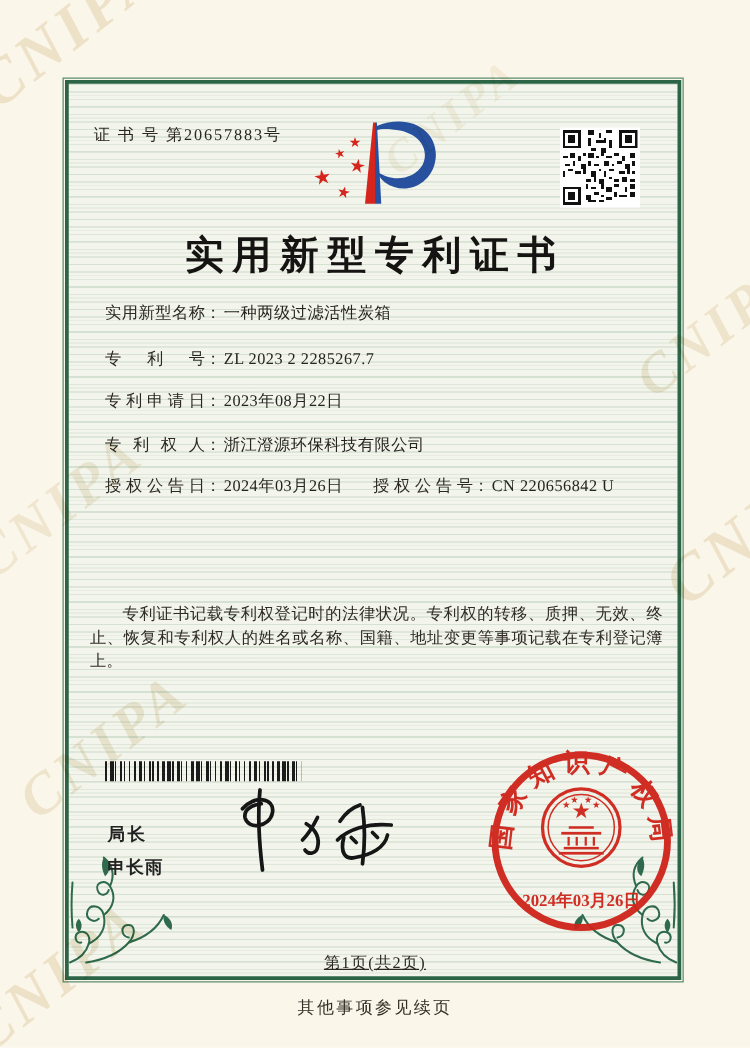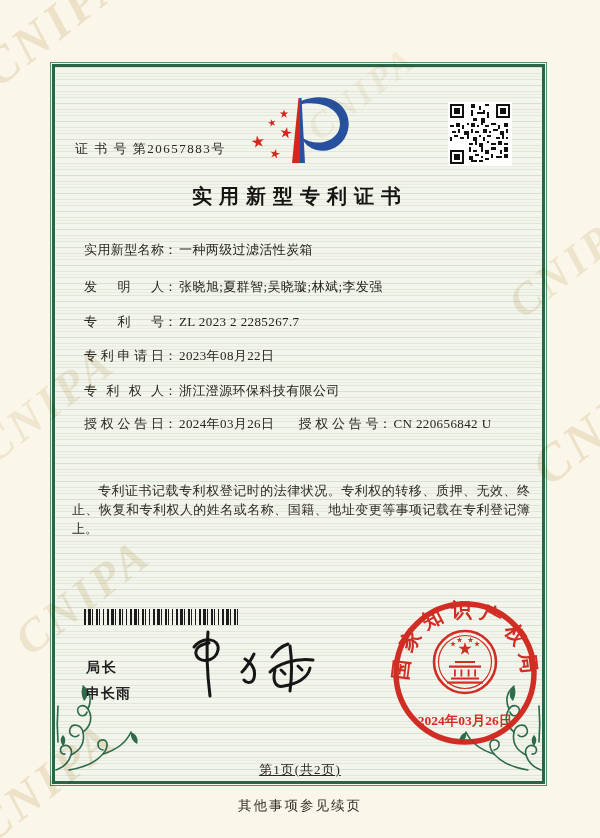--- a/index.html
+++ b/index.html
@@ -36,30 +36,30 @@
     background-image:
       repeating-linear-gradient(180deg, rgba(120,165,130,.17) 0 1px, transparent 1px 6px),
       repeating-linear-gradient(180deg, rgba(120,165,130,.09) 0 1px, transparent 1px 9px);
   }
   .corner-orn{position:absolute;z-index:2;width:92px;height:92px;bottom:64px;}
   .corner-orn.bl{left:52px;}
   .corner-orn.br{right:55px;transform:scaleX(-1);}
   
   .cert-number{
     position:absolute;left:75px;top:99px;z-index:4;
-    font-size:13px;letter-spacing:1.5px;color:#2a2722;margin-top:41px;
+    font-size:13px;letter-spacing:1.5px;color:#2a2722;
   }
   .logo{position:absolute;left:245px;top:92px;z-index:4;}
   .qr{
     position:absolute;left:448px;top:102px;width:64px;height:64px;z-index:4;
     background:#fff;padding:2px;box-sizing:border-box;
   }
   .title{
     position:absolute;left:0;top:183px;width:100%;z-index:4;
-    text-align:center;font-size:20px;font-weight:bold;
+    text-align:center;font-size:31px;font-weight:bold;
     letter-spacing:7px;color:#161412;
   }
   
   .fields{position:absolute;left:84px;top:240px;width:450px;z-index:4;font-size:13px;}
   .frow{line-height:19px;white-space:nowrap;}
   .mb1{margin-bottom:18px}.mb2{margin-bottom:16px}.mb3{margin-bottom:15px}
   .mb4{margin-bottom:16px}.mb5{margin-bottom:14px}.mb6{margin-bottom:0px}
   .flabel{
     display:inline-block;width:80px;vertical-align:top;
     text-align:justify;text-align-last:justify;text-justify:inter-character;
@@ -197,23 +197,20 @@
       M9,21h1v2h-1z M11,22h2v1h-2z M15,21h1v2h-1z M17,22h2v2h-2z M20,21h2v1h-2z M24,22h1v2h-1z M26,21h2v2h-2z
       M9,25h2v2h-2z M12,24h2v1h-2z M15,25h1v1h-1z M17,26h2v1h-2z M20,24h1v2h-1z M22,25h3v1h-3z M26,24h2v2h-2z M10,27h3v1h-3z M14,27h2v1h-2z"></path>
   </g>
 </svg>
 
 <div class="title">实用新型专利证书</div>
 
 <div class="fields">
   <div class="frow mb1">
     <span class="flabel">实用新型名称</span><span class="fcolon">：</span><span class="fval">一种两级过滤活性炭箱</span>
-  </div>
-  <div class="frow mb2">
-    <span class="flabel">发明人</span><span class="fcolon">：</span><span class="fval">张晓旭;夏群智;吴晓璇;林斌;李发强</span>
   </div>
   <div class="frow mb3">
     <span class="flabel">专利号</span><span class="fcolon">：</span><span class="fval">ZL 2023 2 2285267.7</span>
   </div>
   <div class="frow mb4">
     <span class="flabel">专利申请日</span><span class="fcolon">：</span><span class="fval">2023年08月22日</span>
   </div>
   <div class="frow mb5">
     <span class="flabel">专利权人</span><span class="fcolon">：</span><span class="fval">浙江澄源环保科技有限公司</span>
   </div>

